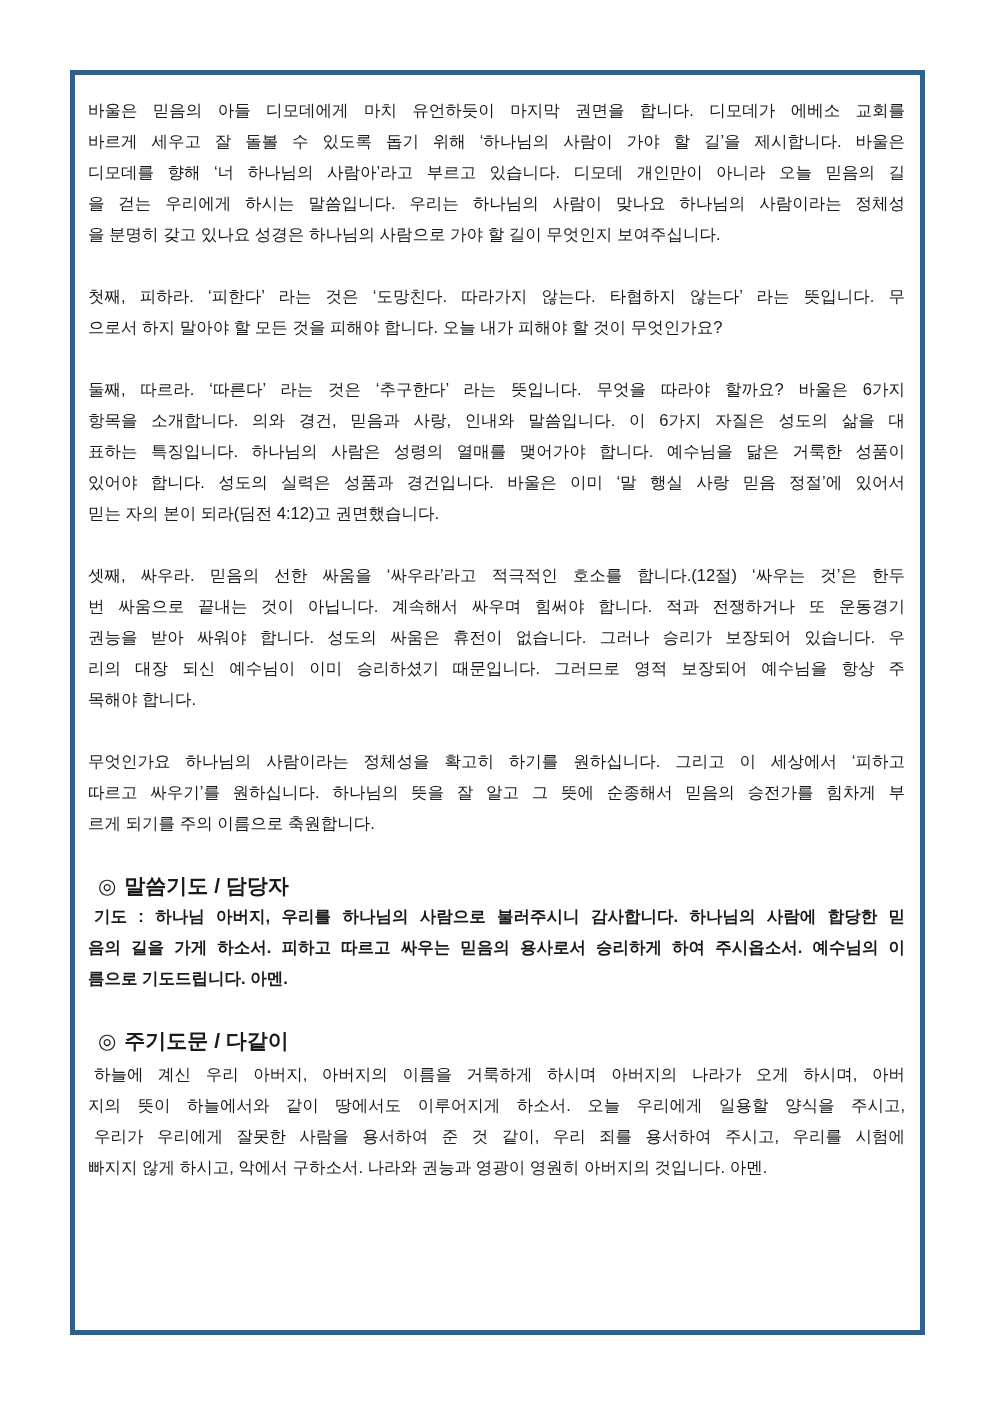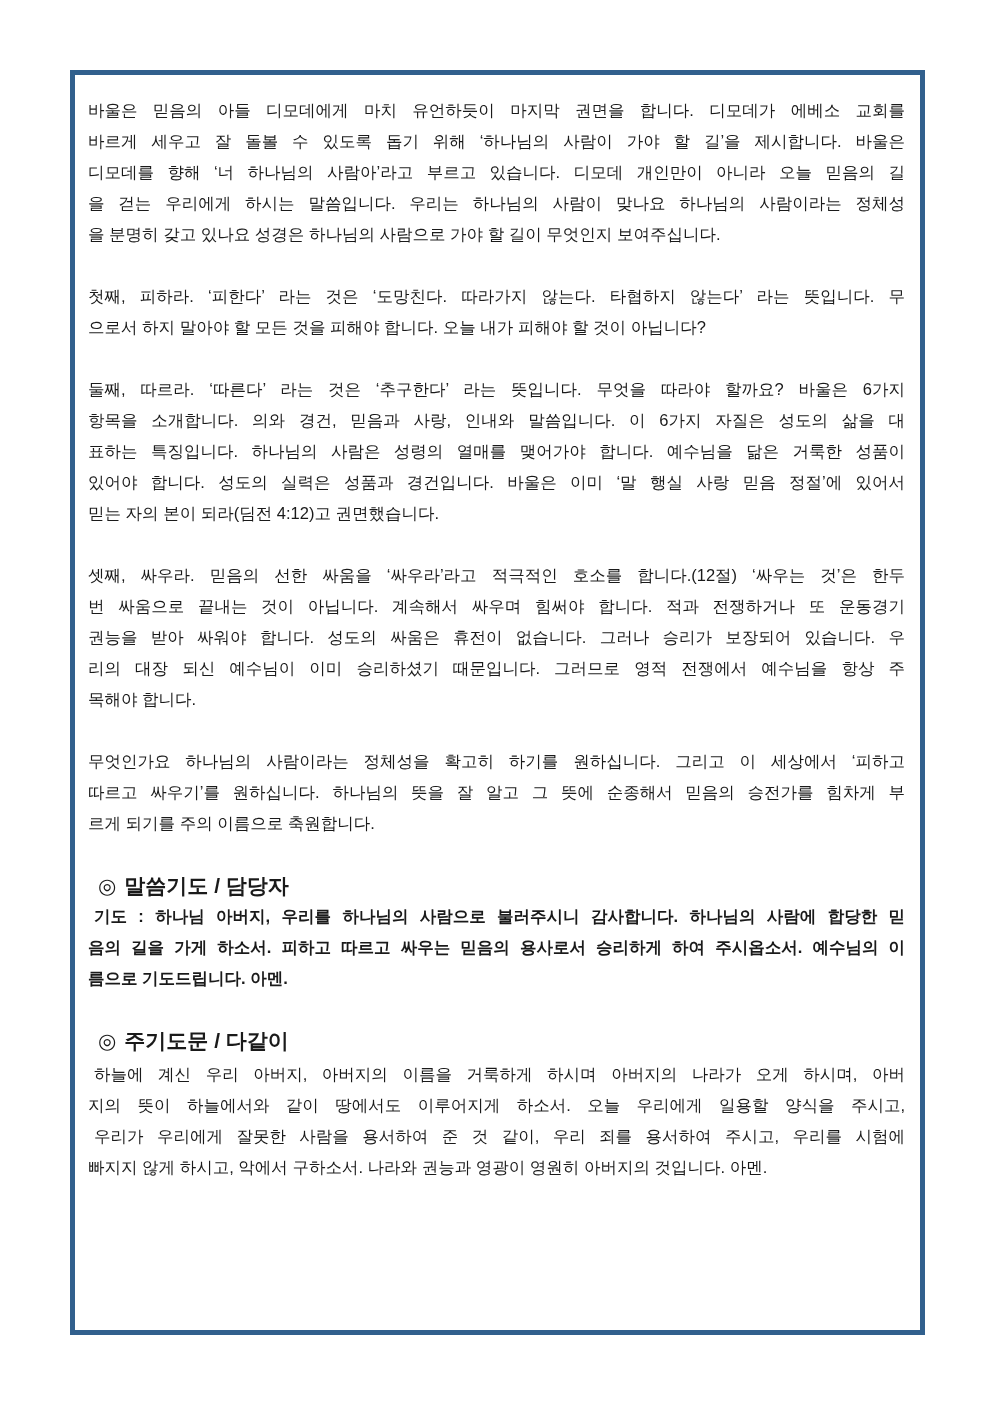--- a/index.html
+++ b/index.html
@@ -73,36 +73,36 @@
     <div class="para first">
       <div class="line">바울은 믿음의 아들 디모데에게 마치 유언하듯이 마지막 권면을 합니다. 디모데가 에베소 교회를</div>
       <div class="line">바르게 세우고 잘 돌볼 수 있도록 돕기 위해 ‘하나님의 사람이 가야 할 길’을 제시합니다. 바울은</div>
       <div class="line">디모데를 향해 ‘너 하나님의 사람아’라고 부르고 있습니다. 디모데 개인만이 아니라 오늘 믿음의 길</div>
       <div class="line">을 걷는 우리에게 하시는 말씀입니다. 우리는 하나님의 사람이 맞나요 하나님의 사람이라는 정체성</div>
       <div class="line last">을 분명히 갖고 있나요 성경은 하나님의 사람으로 가야 할 길이 무엇인지 보여주십니다.</div>
     </div>
 
     <div class="para">
       <div class="line">첫째, 피하라. ‘피한다’ 라는 것은 ‘도망친다. 따라가지 않는다. 타협하지 않는다’ 라는 뜻입니다. 무</div>
-      <div class="line last">으로서 하지 말아야 할 모든 것을 피해야 합니다. 오늘 내가 피해야 할 것이 아닙니다?</div>
+      <div class="line last">으로서 하지 말아야 할 모든 것을 피해야 합니다. 오늘 내가 피해야 할 것이 무엇인가요?</div>
     </div>
 
     <div class="para">
       <div class="line">둘째, 따르라. ‘따른다’ 라는 것은 ‘추구한다’ 라는 뜻입니다. 무엇을 따라야 할까요? 바울은 6가지</div>
       <div class="line">항목을 소개합니다. 의와 경건, 믿음과 사랑, 인내와 말씀입니다. 이 6가지 자질은 성도의 삶을 대</div>
       <div class="line">표하는 특징입니다. 하나님의 사람은 성령의 열매를 맺어가야 합니다. 예수님을 닮은 거룩한 성품이</div>
       <div class="line">있어야 합니다. 성도의 실력은 성품과 경건입니다. 바울은 이미 ‘말 행실 사랑 믿음 정절’에 있어서</div>
       <div class="line last">믿는 자의 본이 되라(딤전 4:12)고 권면했습니다.</div>
     </div>
 
     <div class="para">
       <div class="line">셋째, 싸우라. 믿음의 선한 싸움을 ‘싸우라’라고 적극적인 호소를 합니다.(12절) ‘싸우는 것’은 한두</div>
       <div class="line">번 싸움으로 끝내는 것이 아닙니다. 계속해서 싸우며 힘써야 합니다. 적과 전쟁하거나 또 운동경기</div>
       <div class="line">권능을 받아 싸워야 합니다. 성도의 싸움은 휴전이 없습니다. 그러나 승리가 보장되어 있습니다. 우</div>
-      <div class="line">리의 대장 되신 예수님이 이미 승리하셨기 때문입니다. 그러므로 영적 전쟁에서 예수님을 항상 주</div>
+      <div class="line">리의 대장 되신 예수님이 이미 승리하셨기 때문입니다. 그러므로 영적 보장되어 예수님을 항상 주</div>
       <div class="line last">목해야 합니다.</div>
     </div>
 
     <div class="para">
       <div class="line">무엇인가요 하나님의 사람이라는 정체성을 확고히 하기를 원하십니다. 그리고 이 세상에서 ‘피하고</div>
       <div class="line">따르고 싸우기’를 원하십니다. 하나님의 뜻을 잘 알고 그 뜻에 순종해서 믿음의 승전가를 힘차게 부</div>
       <div class="line last">르게 되기를 주의 이름으로 축원합니다.</div>
     </div>
 
     <div class="heading">

